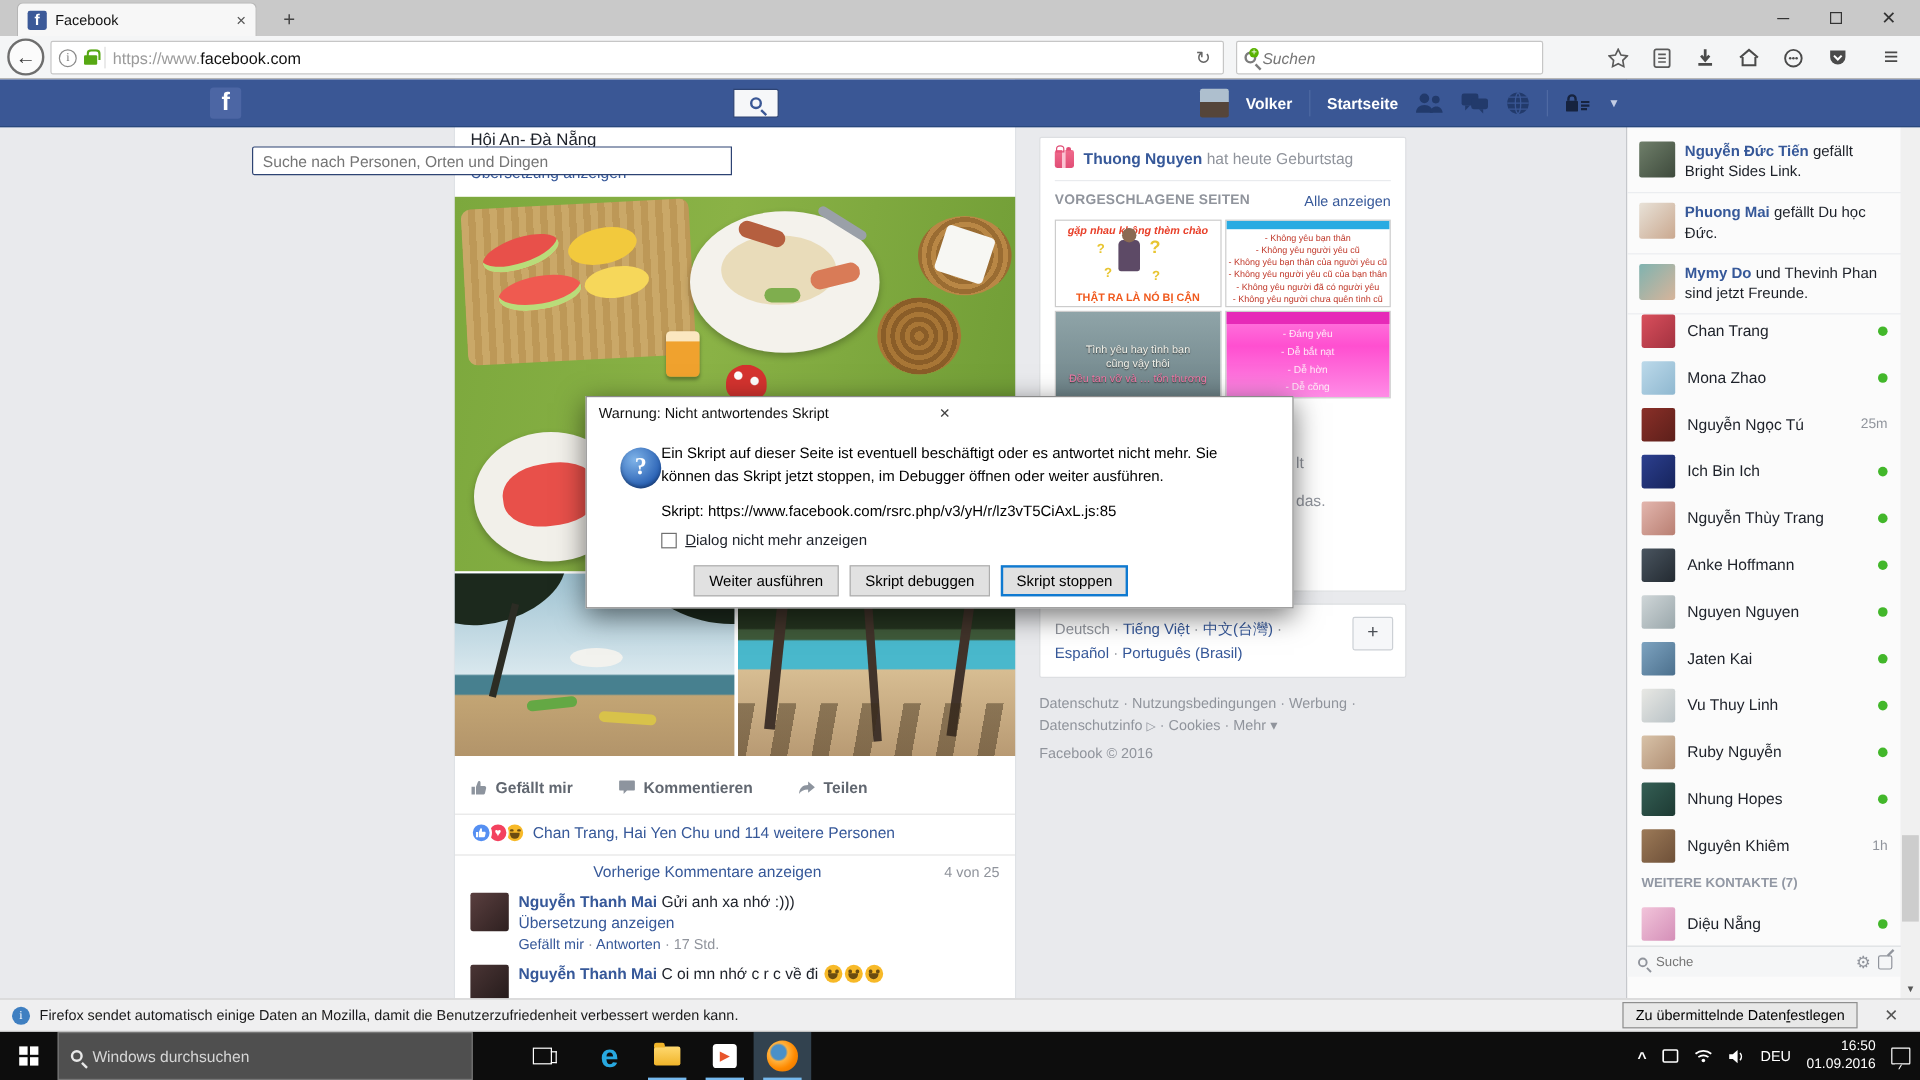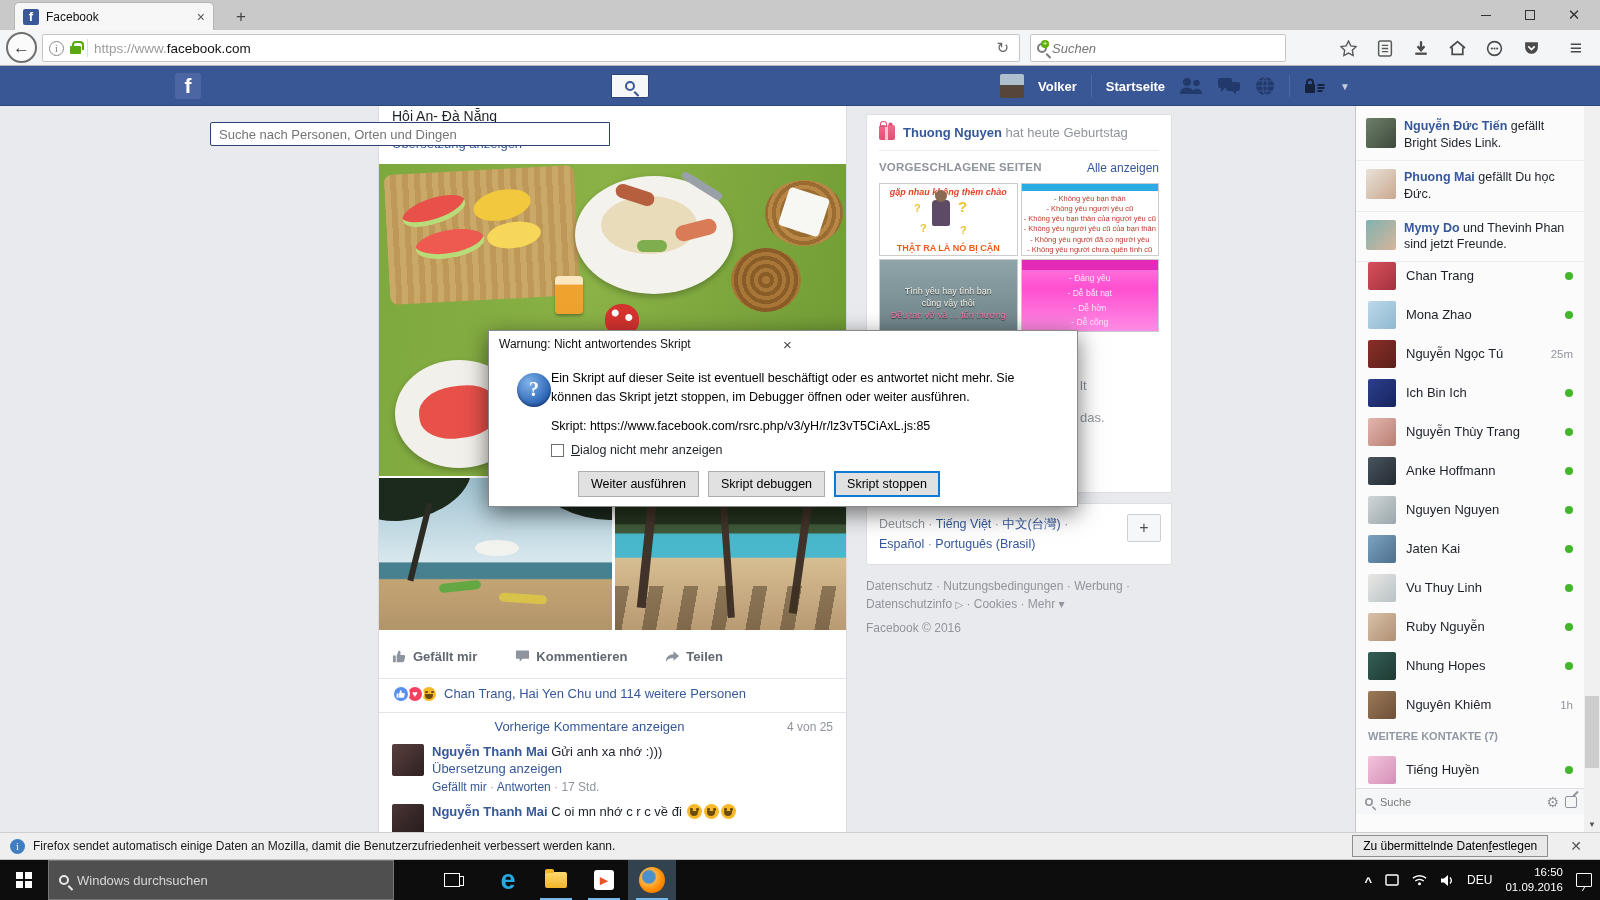--- a/index.html
+++ b/index.html
@@ -545,21 +545,21 @@
           <div class="contact">
             <div class="ct-avatar" style="background: linear-gradient(135deg, rgb(156, 122, 88), rgb(110, 80, 56));"></div>
             <span class="ct-name">Nguyên Khiêm</span>
             <span class="ct-time">1h</span>
           </div>
         </div>
       <div class="more-head">WEITERE KONTAKTE (7)</div>
       <div class="more-list" id="moreContacts">
           <div class="contact">
             <div class="ct-avatar" style="background: linear-gradient(135deg, rgb(242, 196, 218), rgb(212, 143, 184));"></div>
-            <span class="ct-name">Tiếng Huyền</span>
+            <span class="ct-name">Diệu Nẵng</span>
             <span class="dot"></span>
           </div>
         </div>
       <div class="chat-search">
         <span class="mag"></span>
         <input placeholder="Suche" style="">
         <span class="gear">⚙</span>
         <span class="compose"></span>
       </div>
     </div>

